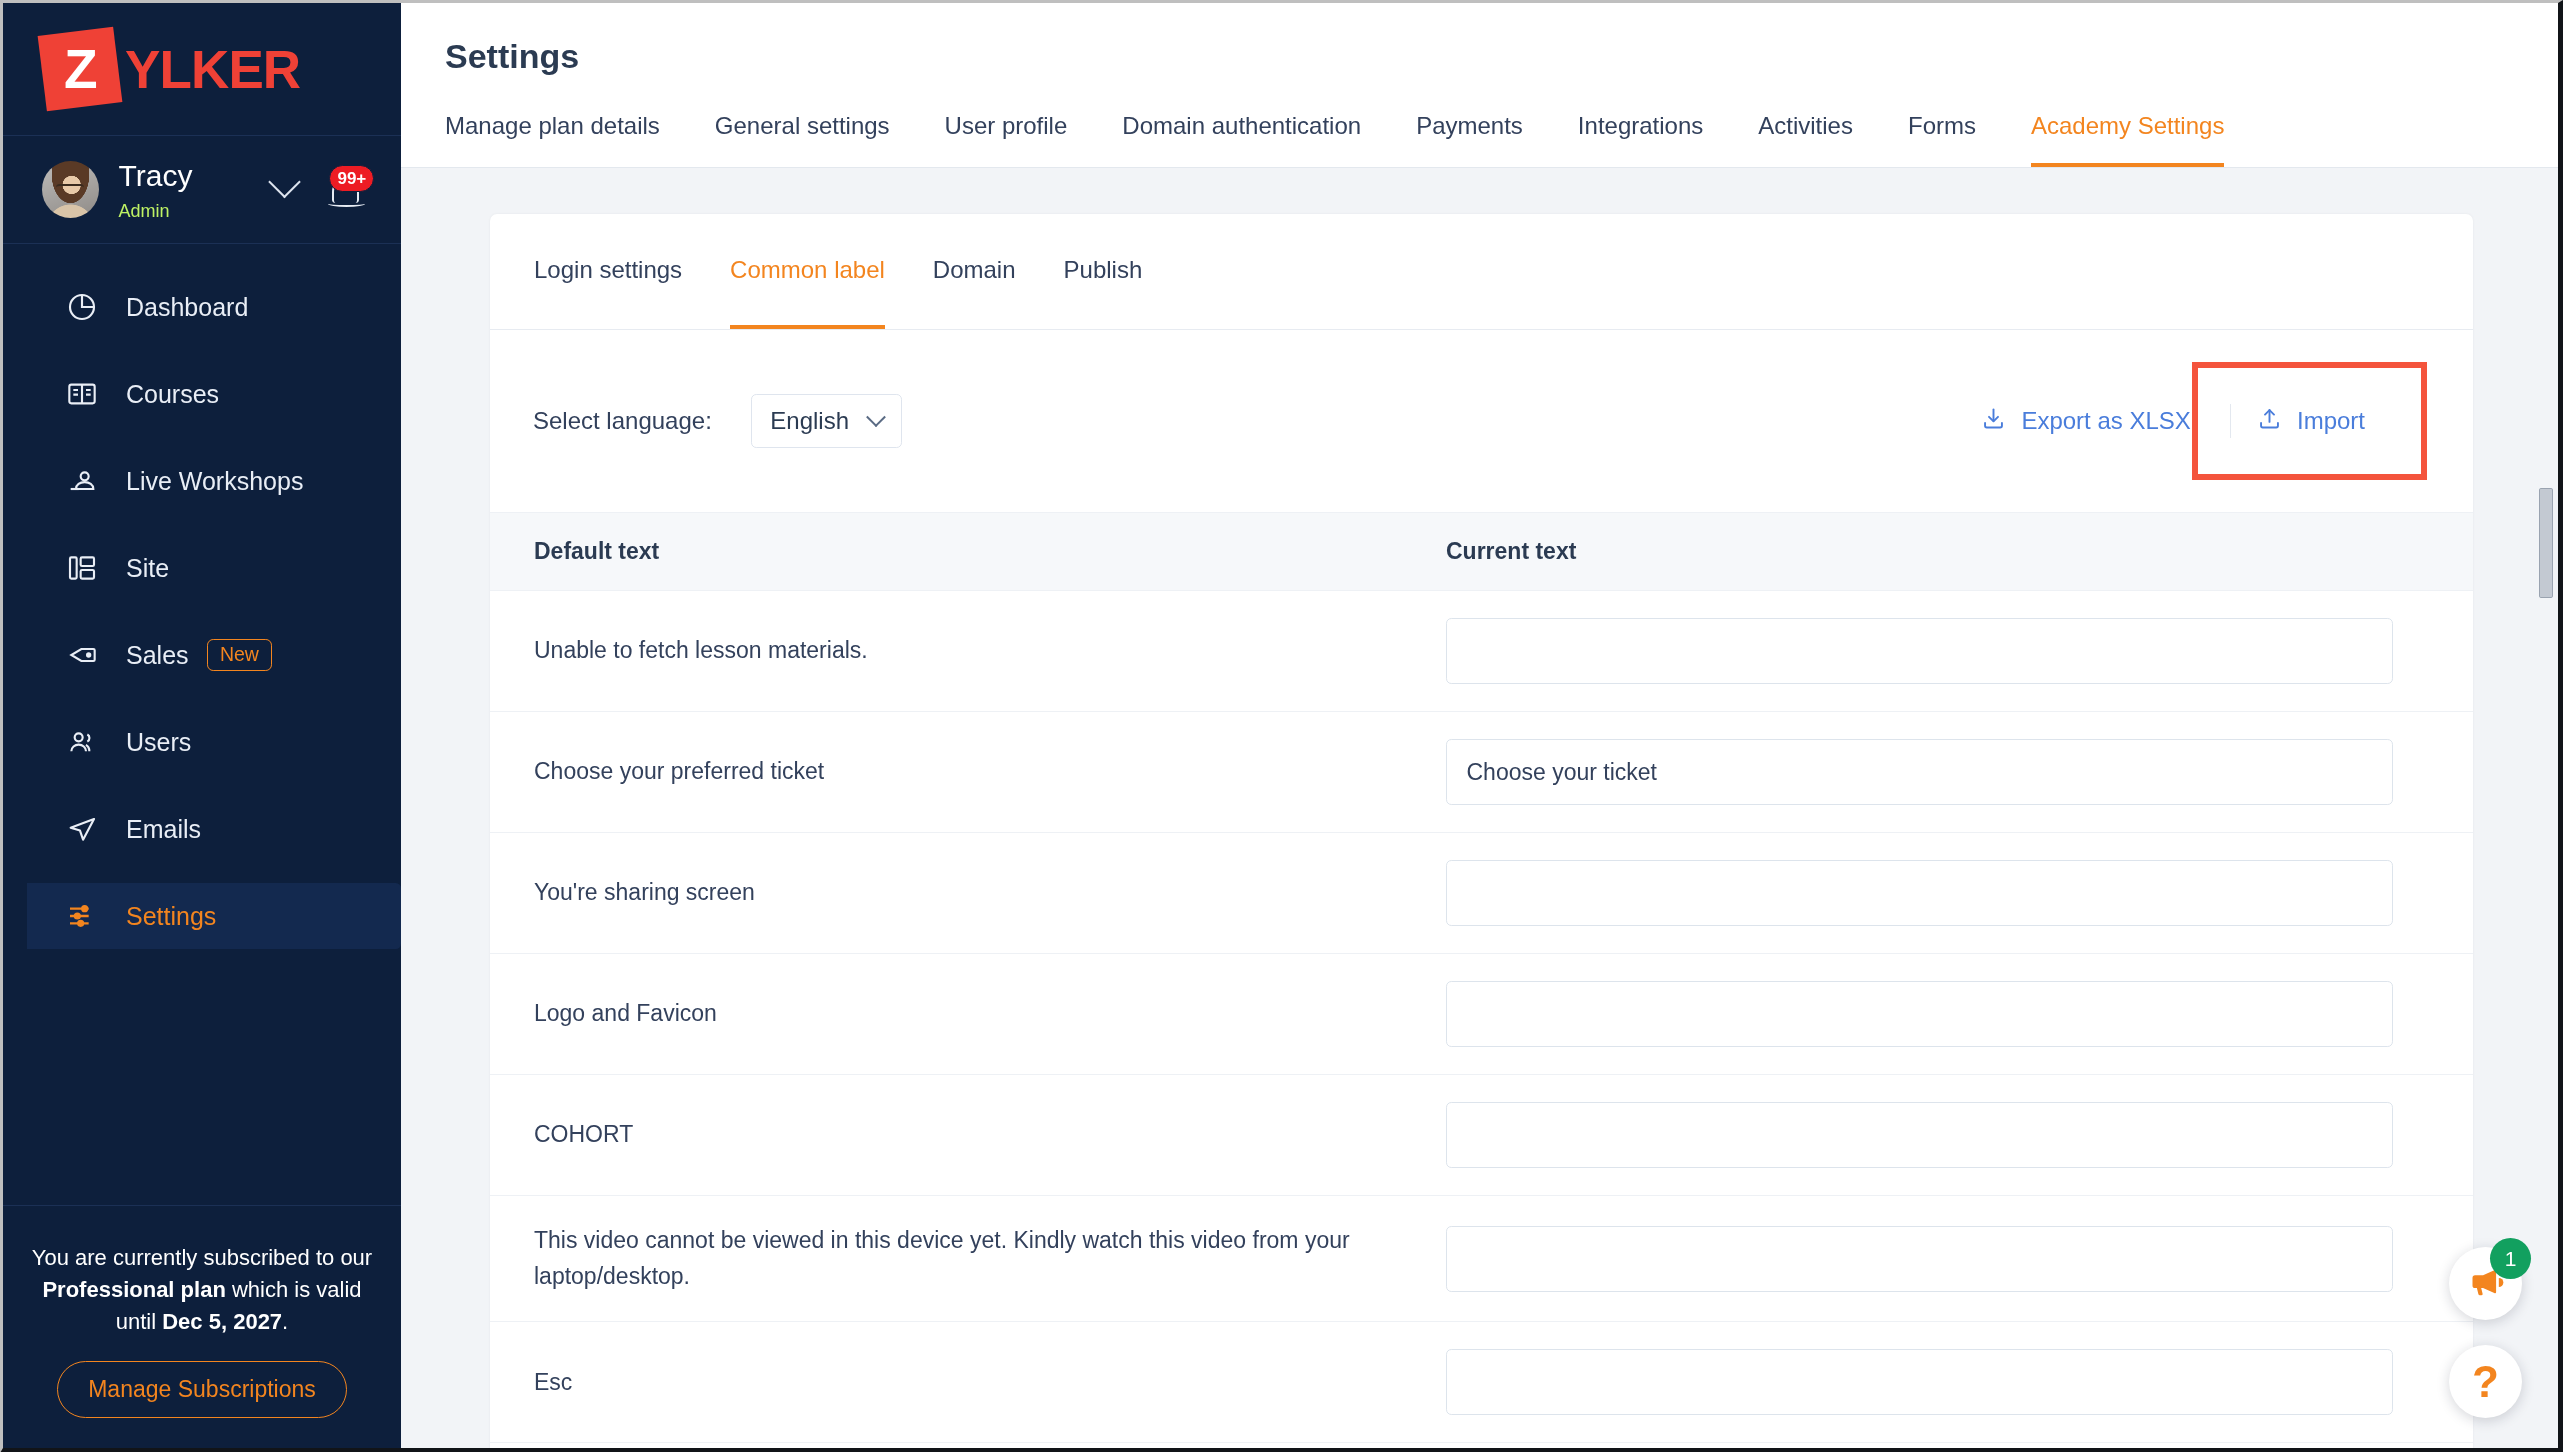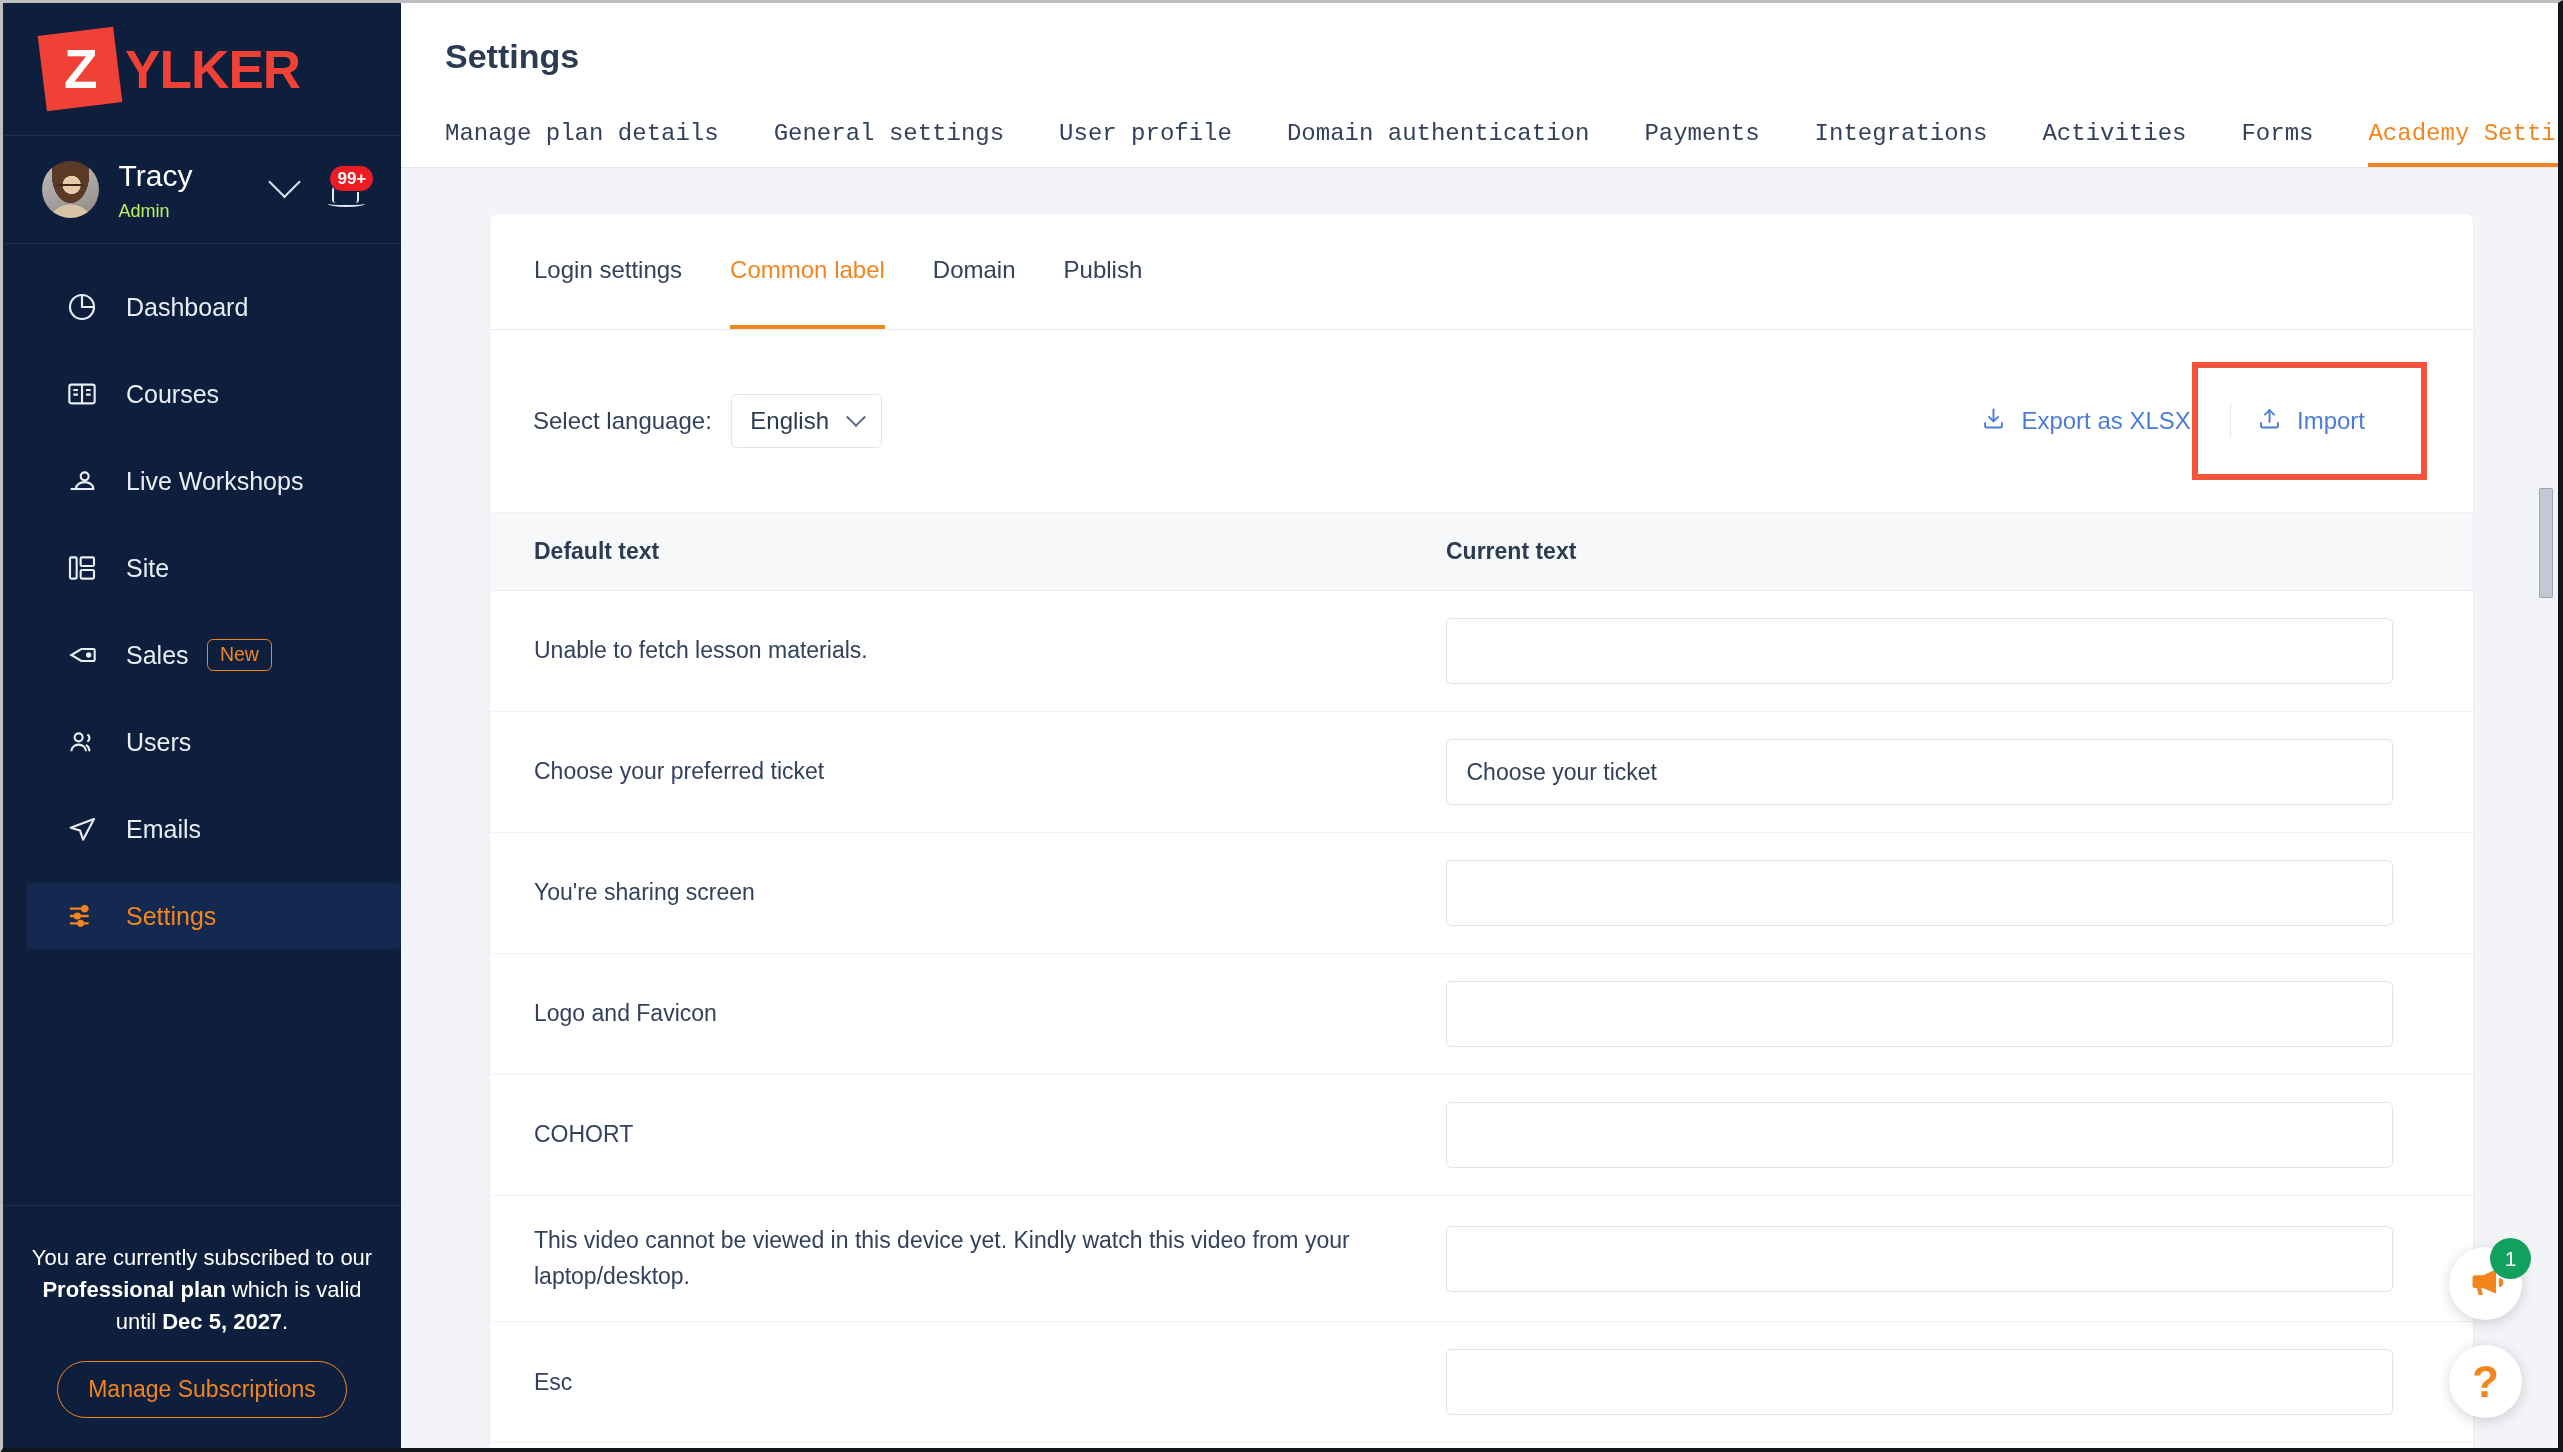--- a/index.html
+++ b/index.html
@@ -202,25 +202,23 @@
   .page-title {
     font-size: 34px;
     font-weight: bold;
     color: #2b3b52;
     padding: 34px 0 0 487px;
     margin-left: -487px;
     padding-left: 487px;
   }
   .toptabs {
     display: flex;
-    align-items: flex-end;
     gap: 55px;
     padding: 36px 0 0 487px;
     height: 91px;
-    font-family: Liberation Mono, monospace;
   }
   .toptab {
     font-size: 24px;
     color: #33415c;
     padding-bottom: 16px;
     cursor: pointer;
     white-space: nowrap;
     border-bottom: 4.4px solid transparent;
   }
   .toptab.active { color: #f3851f; border-bottom-color: #f3851f; }
@@ -269,20 +267,21 @@
     border: 0.9px solid #dfe5ee;
     border-radius: 5.3px;
     background: #ffffff;
     padding: 12.4px 18px;
     font-size: 24px;
     color: #2b3b52;
     display: flex;
     align-items: center;
     gap: 19.5px;
     cursor: pointer;
+    margin-left: 20px;
   }
   .sel-caret {
     width: 14px; height: 14px;
     border-right: 2.7px solid #5a6b84;
     border-bottom: 2.7px solid #5a6b84;
     transform: rotate(45deg) translate(-2.7px,-2.7px);
   }
   .toolbar-right {
     margin-left: auto;
     display: flex;

